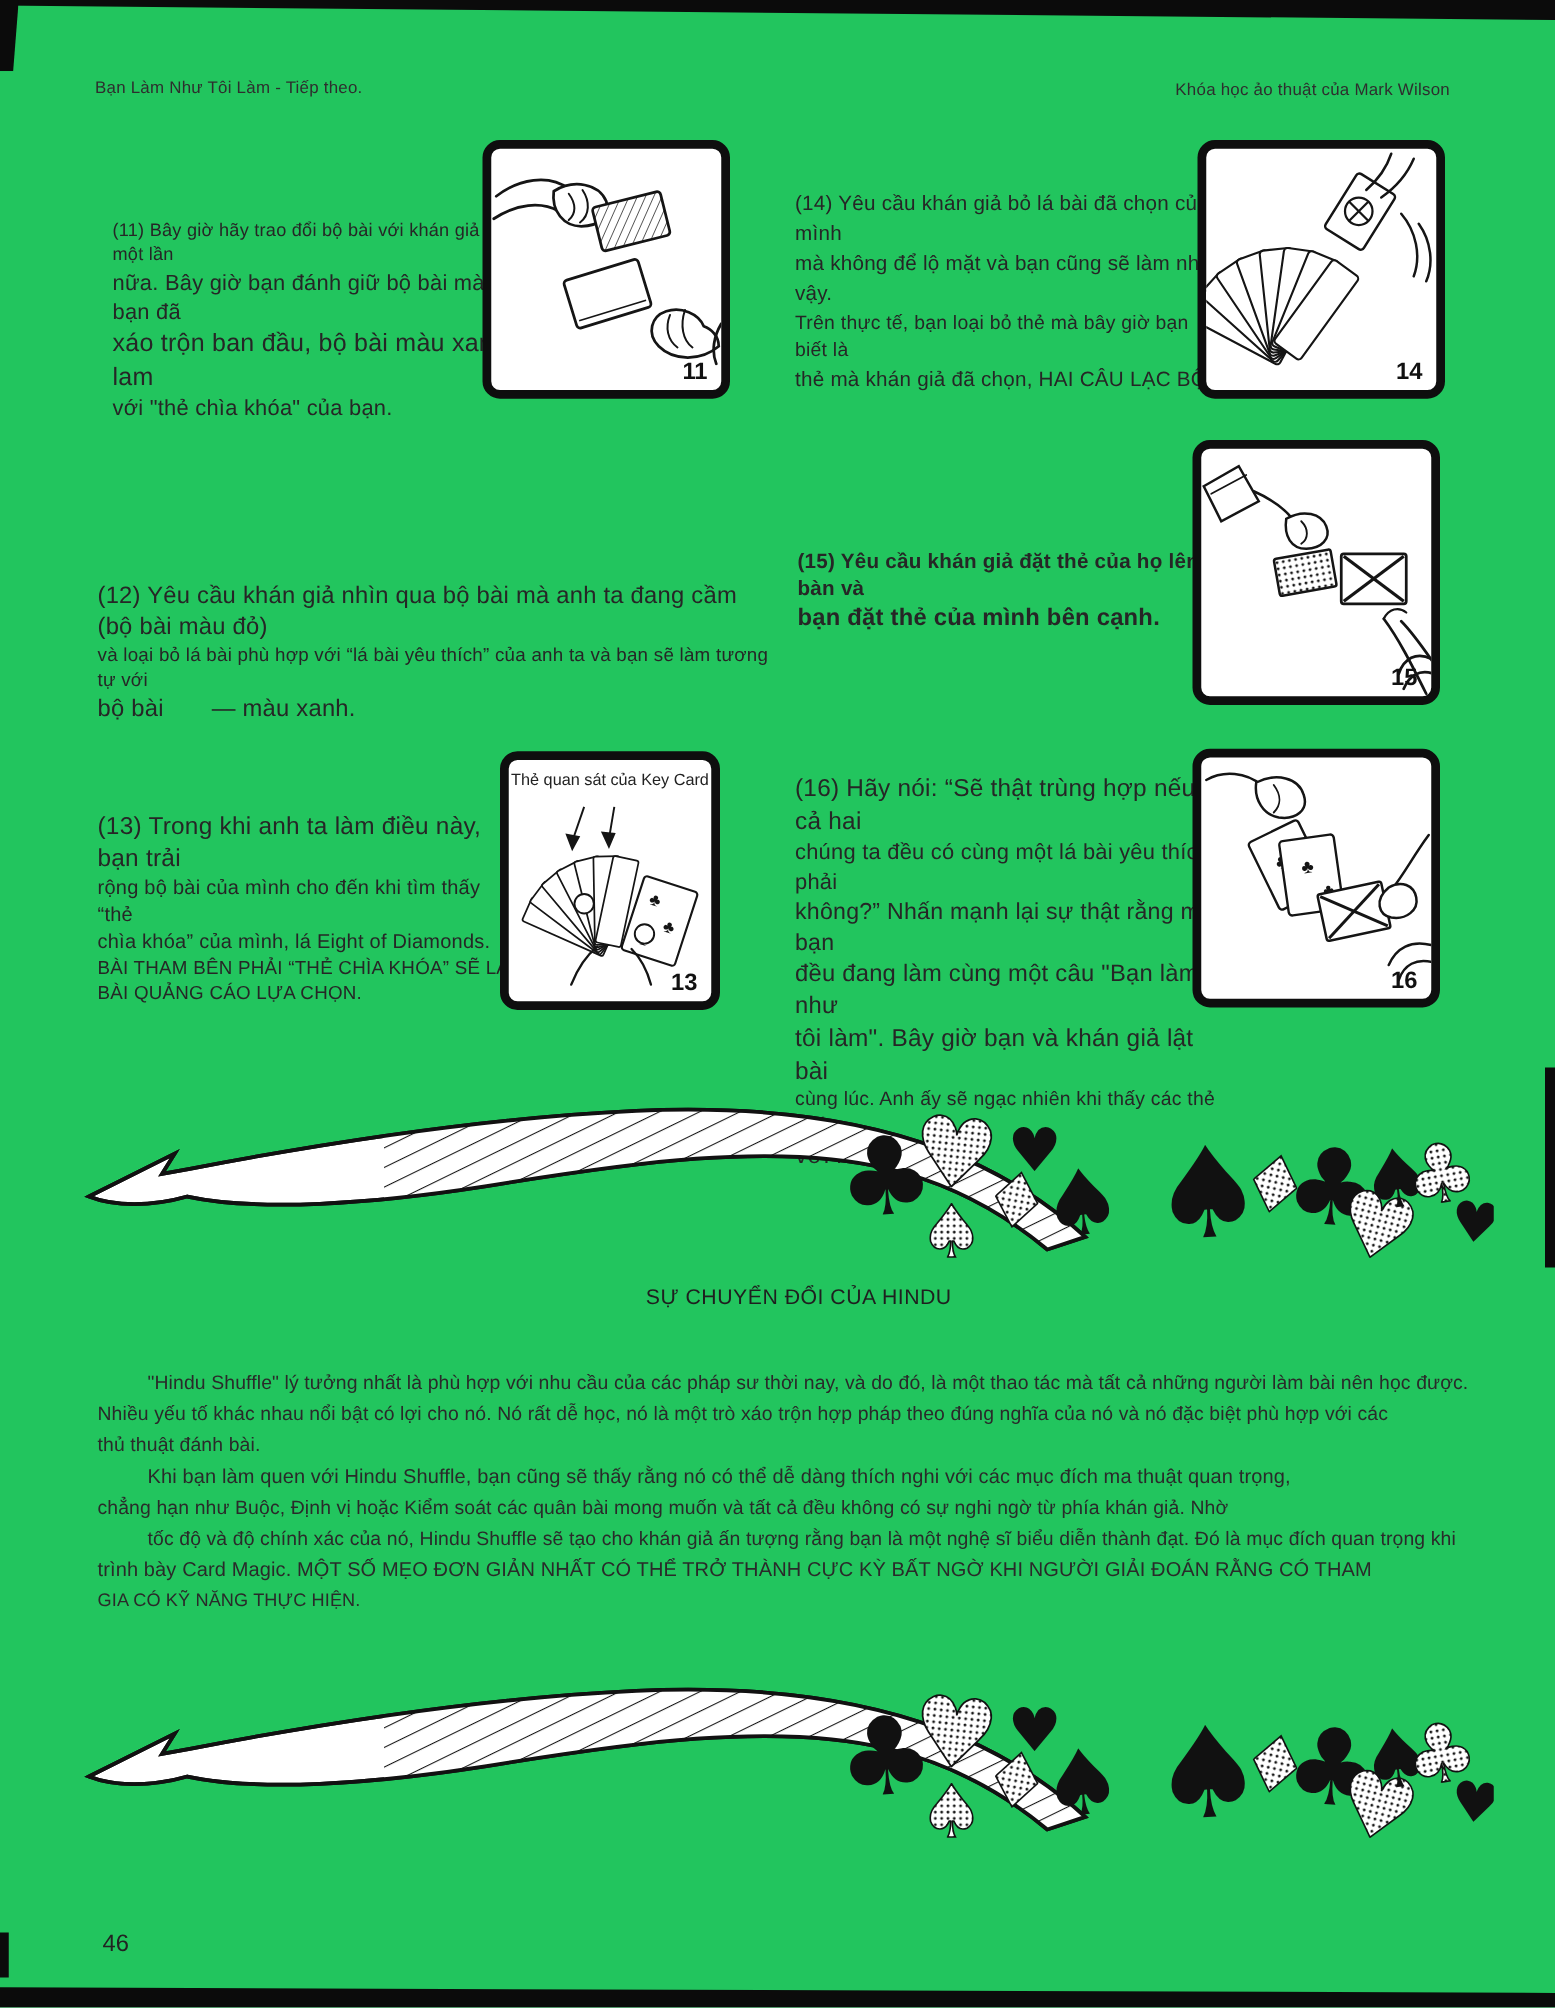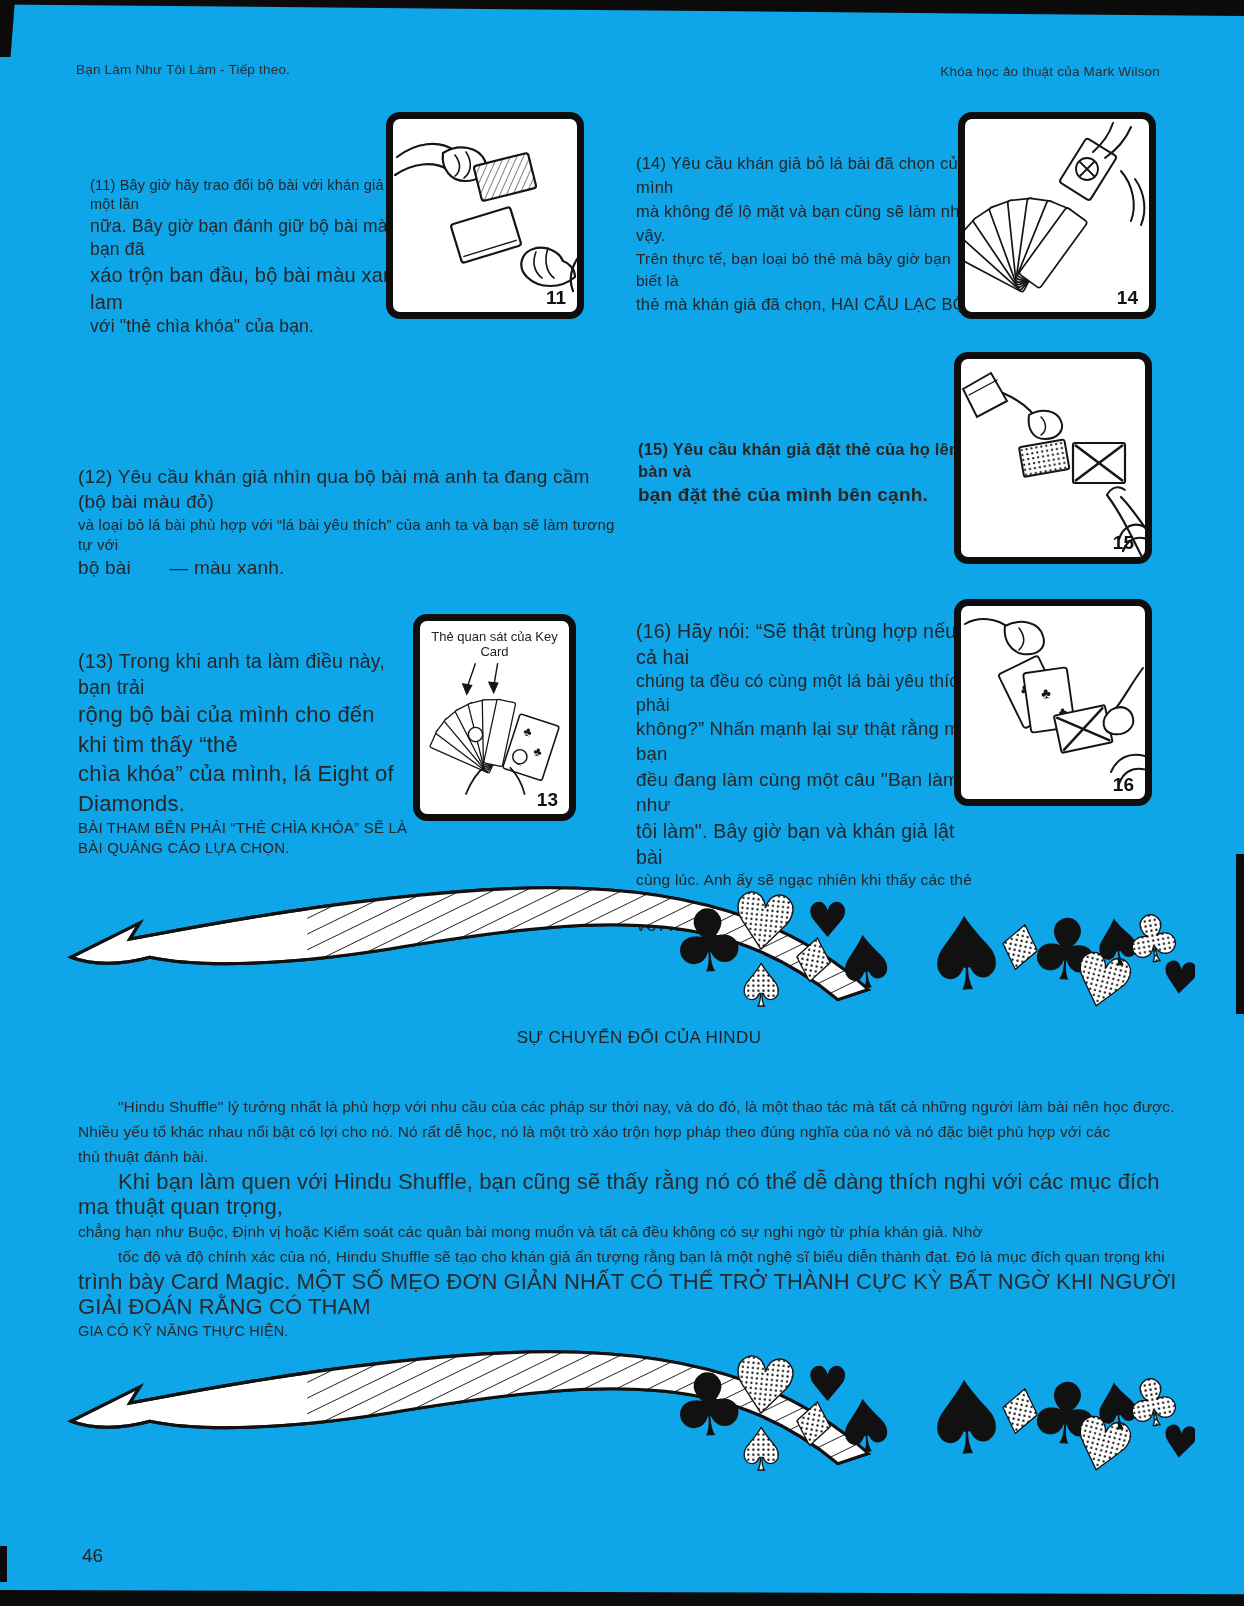--- a/index.html
+++ b/index.html
@@ -1,16 +1,16 @@
 <!DOCTYPE html>
 <html><head>
 <meta charset="utf-8">
 <style>
   html,body{margin:0;padding:0;background:#888;}
-  .page{position:relative;width:1244px;height:1606px;margin:0 auto;background:#0ea5e9;
+  .page{position:relative;width:1244px;height:1606px;margin:0 auto;background:#22c55e;
         font-family:"Liberation Sans",sans-serif;color:#222;overflow:hidden;}
   
   .scan-top{position:absolute;top:0;left:0;width:1244px;height:16px;background:#0b0b0b;
             clip-path:polygon(0 0,100% 0,100% 100%,0 28%);}
   .scan-left{position:absolute;top:0;left:0;width:15px;height:57px;background:#0b0b0b;
              clip-path:polygon(0 0,100% 0,70% 100%,0 100%);}
   .scan-bottom{position:absolute;bottom:0;left:0;width:1244px;height:26px;background:#0b0b0b;
              clip-path:polygon(0 38%,100% 55%,100% 100%,0 100%);}
   .scan-left-notch{position:absolute;left:0;top:1546px;width:7px;height:36px;background:#0b0b0b;}
   .scan-right-strip{position:absolute;left:1236px;top:854px;width:8px;height:160px;background:#0b0b0b;}
@@ -20,21 +20,21 @@
   .hdr-r{right:84px;top:64px;}
   
   .figbox{position:absolute;background:#fff;border:7px solid #0e0e0e;border-radius:14px;box-sizing:border-box;}
   .figbox svg{position:absolute;left:0;top:0;width:100%;height:100%;}
   .fignum{position:absolute;right:11px;bottom:3px;font-size:19px;font-weight:bold;color:#111;}
   .figcap{position:absolute;left:0;right:0;top:8px;text-align:center;font-size:13px;color:#222;}
   
   .step{position:absolute;color:#262626;}
   .step div{line-height:1.34;letter-spacing:.2px;}
   .t145{font-size:14.5px}.t15{font-size:15px}.t155{font-size:15.5px}.t165{font-size:16.5px}
-  .t175{font-size:17.5px}.t18{font-size:22px}.t185{font-size:18.5px}.t19{font-size:19px}
+  .t175{font-size:17.5px}.t18{font-size:16px}.t185{font-size:18.5px}.t19{font-size:19px}
   .t195{font-size:19.5px}.t20{font-size:20px}
   .lh145 div{line-height:1.45;}
   
   .sect-title{position:absolute;left:0;right:0;top:1028px;text-align:center;
               font-size:17px;color:#1f1f1f;letter-spacing:.4px;padding-left:34px;}
   .body-text{position:absolute;left:78px;top:1094px;width:1100px;color:#2a2a2a;}
   .body-text div{line-height:25px;letter-spacing:.1px;}
   .ind{text-indent:40px;}
   .divider{position:absolute;left:55px;width:1140px;height:160px;}
   .pageno{position:absolute;left:82px;top:1545px;font-size:19px;color:#222;}
@@ -197,21 +197,21 @@
   </figure>
 
   <div class="step" style="left:78px;top:648px;width:330px;">
     <div class="t195">(13) Trong khi anh ta làm điều này, bạn trải</div>
     <div class="t18">rộng bộ bài của mình cho đến khi tìm thấy “thẻ</div>
     <div class="t18">chìa khóa” của mình, lá Eight of Diamonds.</div>
     <div class="t15">BÀI THAM BÊN PHẢI “THẺ CHÌA KHÓA” SẼ LÀ</div>
     <div class="t15">BÀI QUẢNG CÁO LỰA CHỌN.</div>
   </div>
 
-  <figure class="figbox" style="left:400px;top:601px;width:163px;height:207px;margin:13px;">
+  <figure class="figbox" style="left:400px;top:601px;width:176px;height:207px;margin:0;">
     <div class="figcap">Thẻ quan sát của Key Card</div>
     <svg viewBox="0 0 188 193">
       <g stroke="#151515" stroke-width="1.8">
         <line x1="70" y1="28" x2="59" y2="60"></line>
           <polygon points="54,54 59,67 65,56" fill="#151515"></polygon>
         <line x1="98" y1="28" x2="93" y2="58"></line>
           <polygon points="87,52 93,65 98,53" fill="#151515"></polygon>
       </g>
       <g>
         <g transform="rotate(-66 92 156)">

